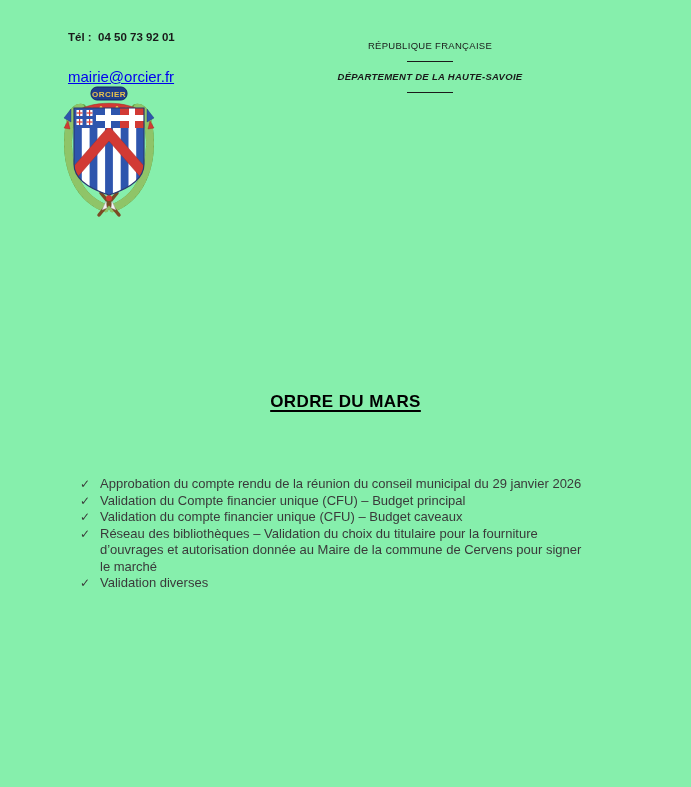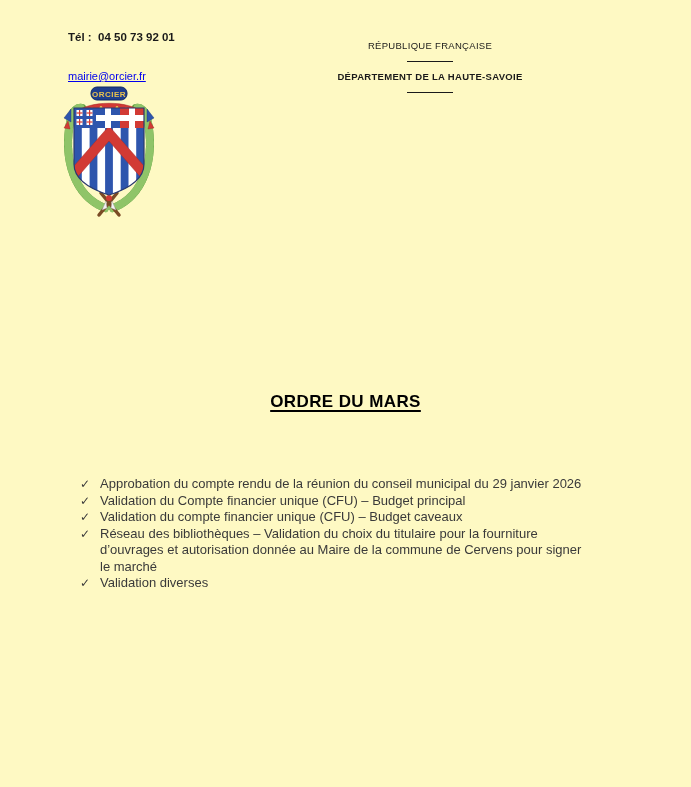--- a/index.html
+++ b/index.html
@@ -2,31 +2,31 @@
 <html lang="fr" style="--link_blue: #0000EE; --text_black: #1a1a1a; --list_gray: #3a3a3a; --shield_blue: #2e55ad; --banner_blue: #1f3e8e; --flag_red: #d23a34; --wreath_green: #5f9e3e; --wreath_light: #8fc468; --gold: #e9c24d; --brown: #7b4b25;"><head>
 <meta charset="utf-8">
 <style>
   :root{
     --link_blue:#0000EE; --text_black:#1a1a1a; --list_gray:#3a3a3a;
     --shield_blue:#2e55ad; --banner_blue:#1f3e8e; --flag_red:#d23a34;
     --wreath_green:#5f9e3e; --wreath_light:#8fc468; --gold:#e9c24d; --brown:#7b4b25;
   }
   html,body{margin:0;padding:0;background:#fff;}
   .page{
-    position:relative;width:691px;height:787px;background:#fef9c3;overflow:hidden;
+    position:relative;width:691px;height:787px;background:#86efac;overflow:hidden;
     font-family:"Liberation Sans","DejaVu Sans",sans-serif;color:var(--text_black);
   }
   
   .contact{position:absolute;left:68px;top:30px;}
   .contact .phone{font-weight:bold;font-size:11.5px;line-height:15px;white-space:pre;color:var(--text_black);}
-  .contact .email{display:inline-block;font-size:11px;line-height:15px;color:var(--link_blue);text-decoration:underline;margin-top:24px;}
+  .contact .email{display:inline-block;font-size:15px;line-height:15px;color:var(--link_blue);text-decoration:underline;margin-top:24px;}
   
   .official{position:absolute;left:270px;top:40px;width:320px;text-align:center;}
   .official .line{font-size:9.5px;line-height:12px;letter-spacing:.3px;color:var(--text_black);}
-  .official .bold{font-weight:bold;}
+  .official .bold{font-weight:bold;font-style:italic;}
   .official .sep{width:46px;border:0;border-top:1.2px solid #1a1a1a;margin:9px auto;}
   
   .arms{position:absolute;left:58px;top:84px;width:102px;height:136px;}
   
   .title{position:absolute;left:0;top:281px;width:100%;text-align:center;
          font-weight:bold;font-size:16px;line-height:22px;letter-spacing:.3px;color:#000;}
   
   .heading{position:absolute;left:0;top:392px;width:100%;text-align:center;
            font-weight:bold;font-size:17px;letter-spacing:.4px;color:#000;}
   .heading span{text-decoration:underline;text-decoration-thickness:1.8px;text-underline-offset:3px;}

